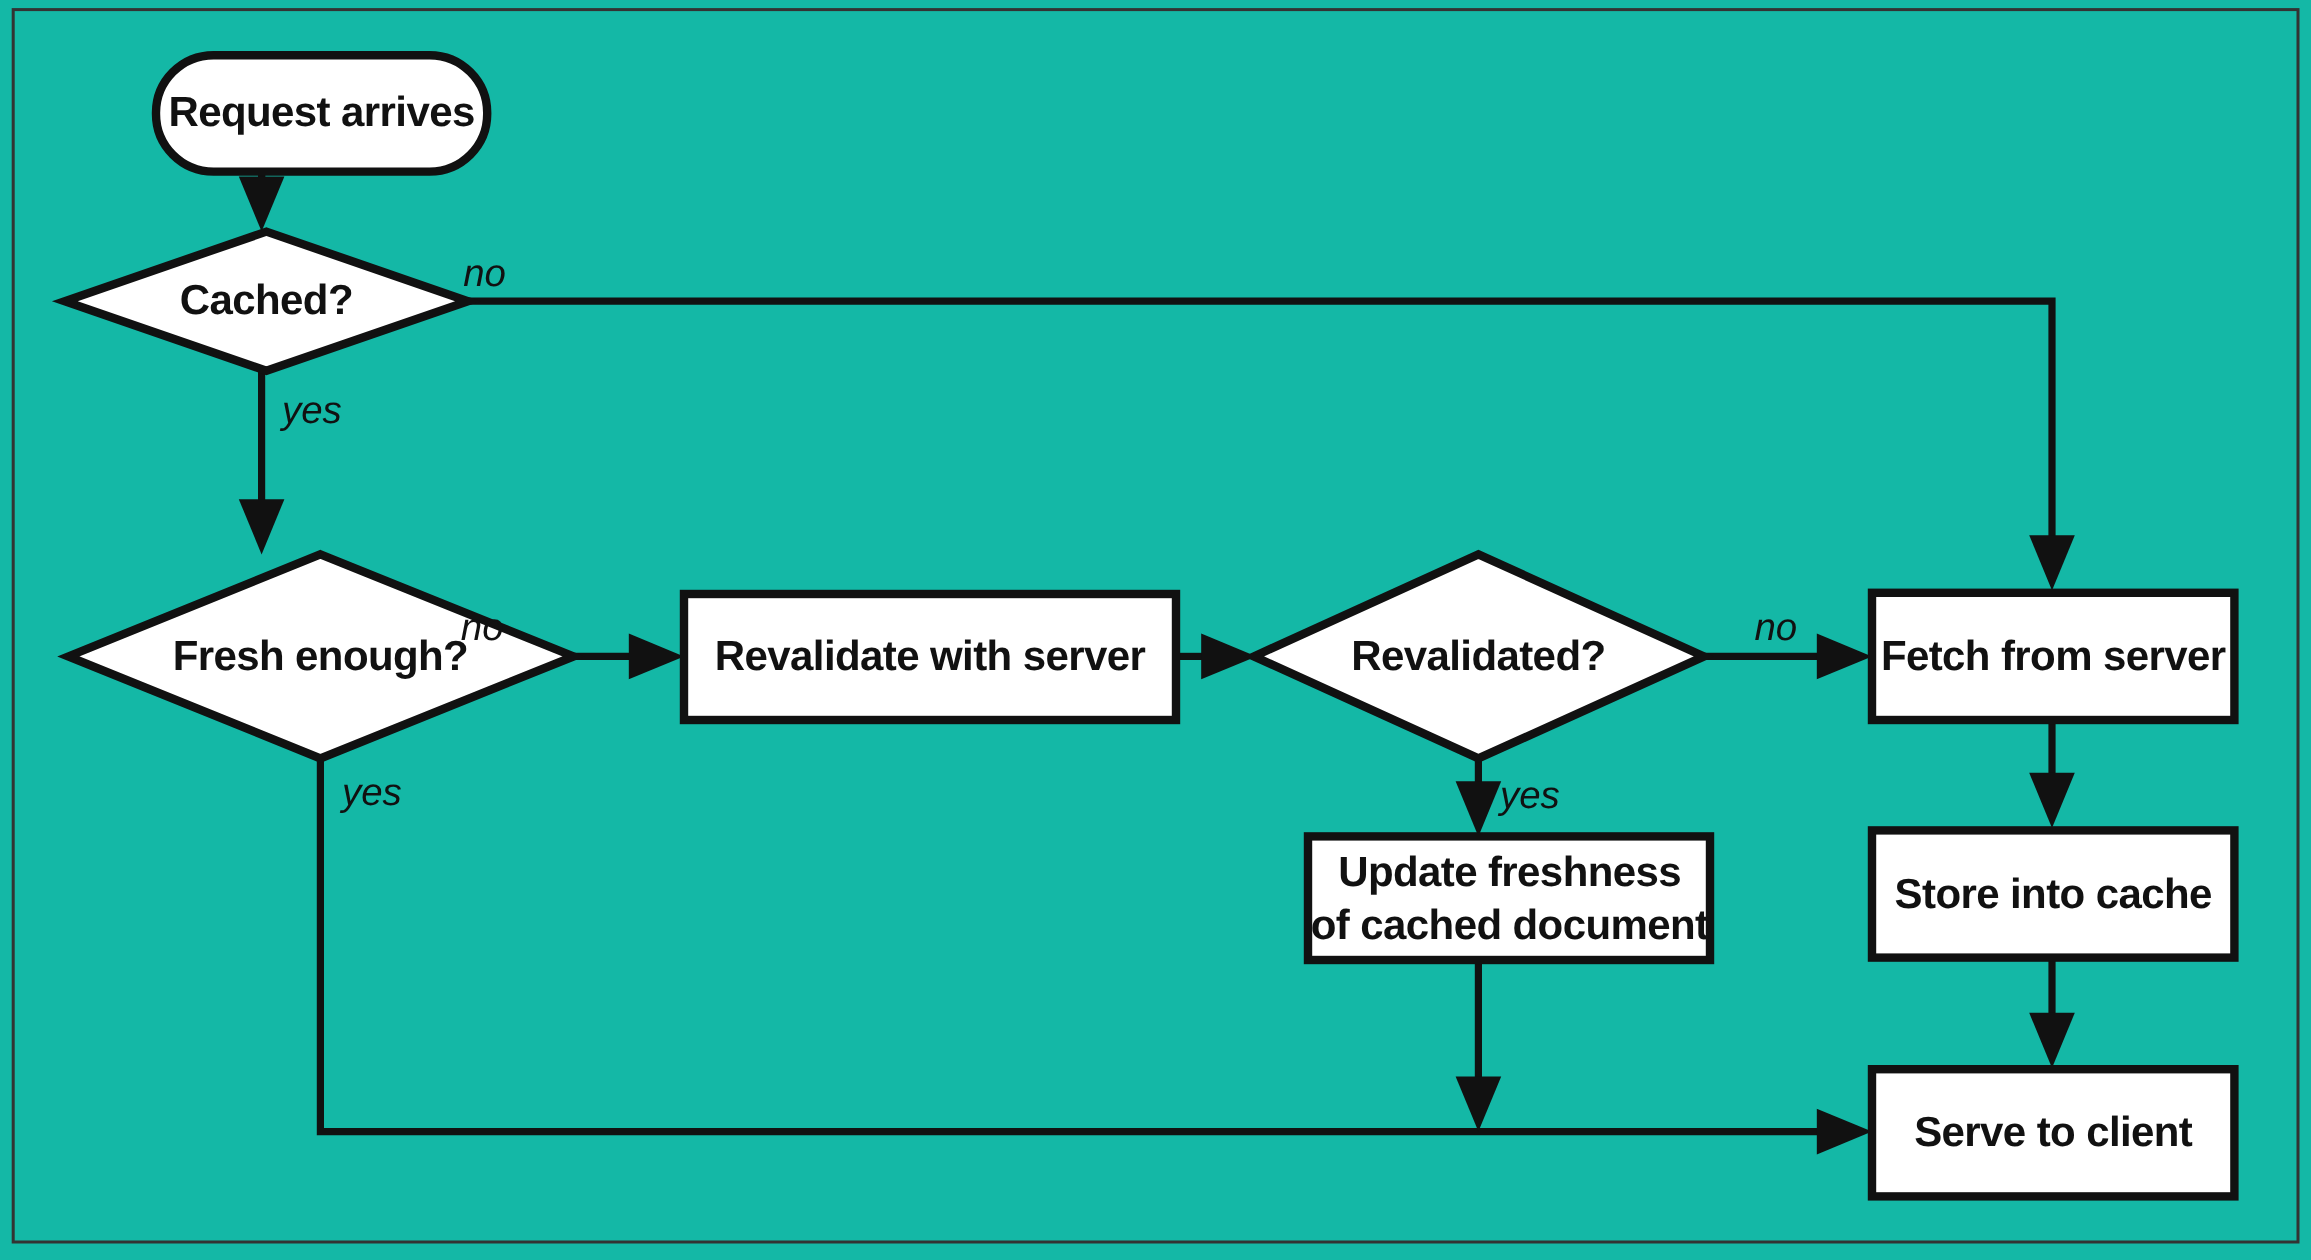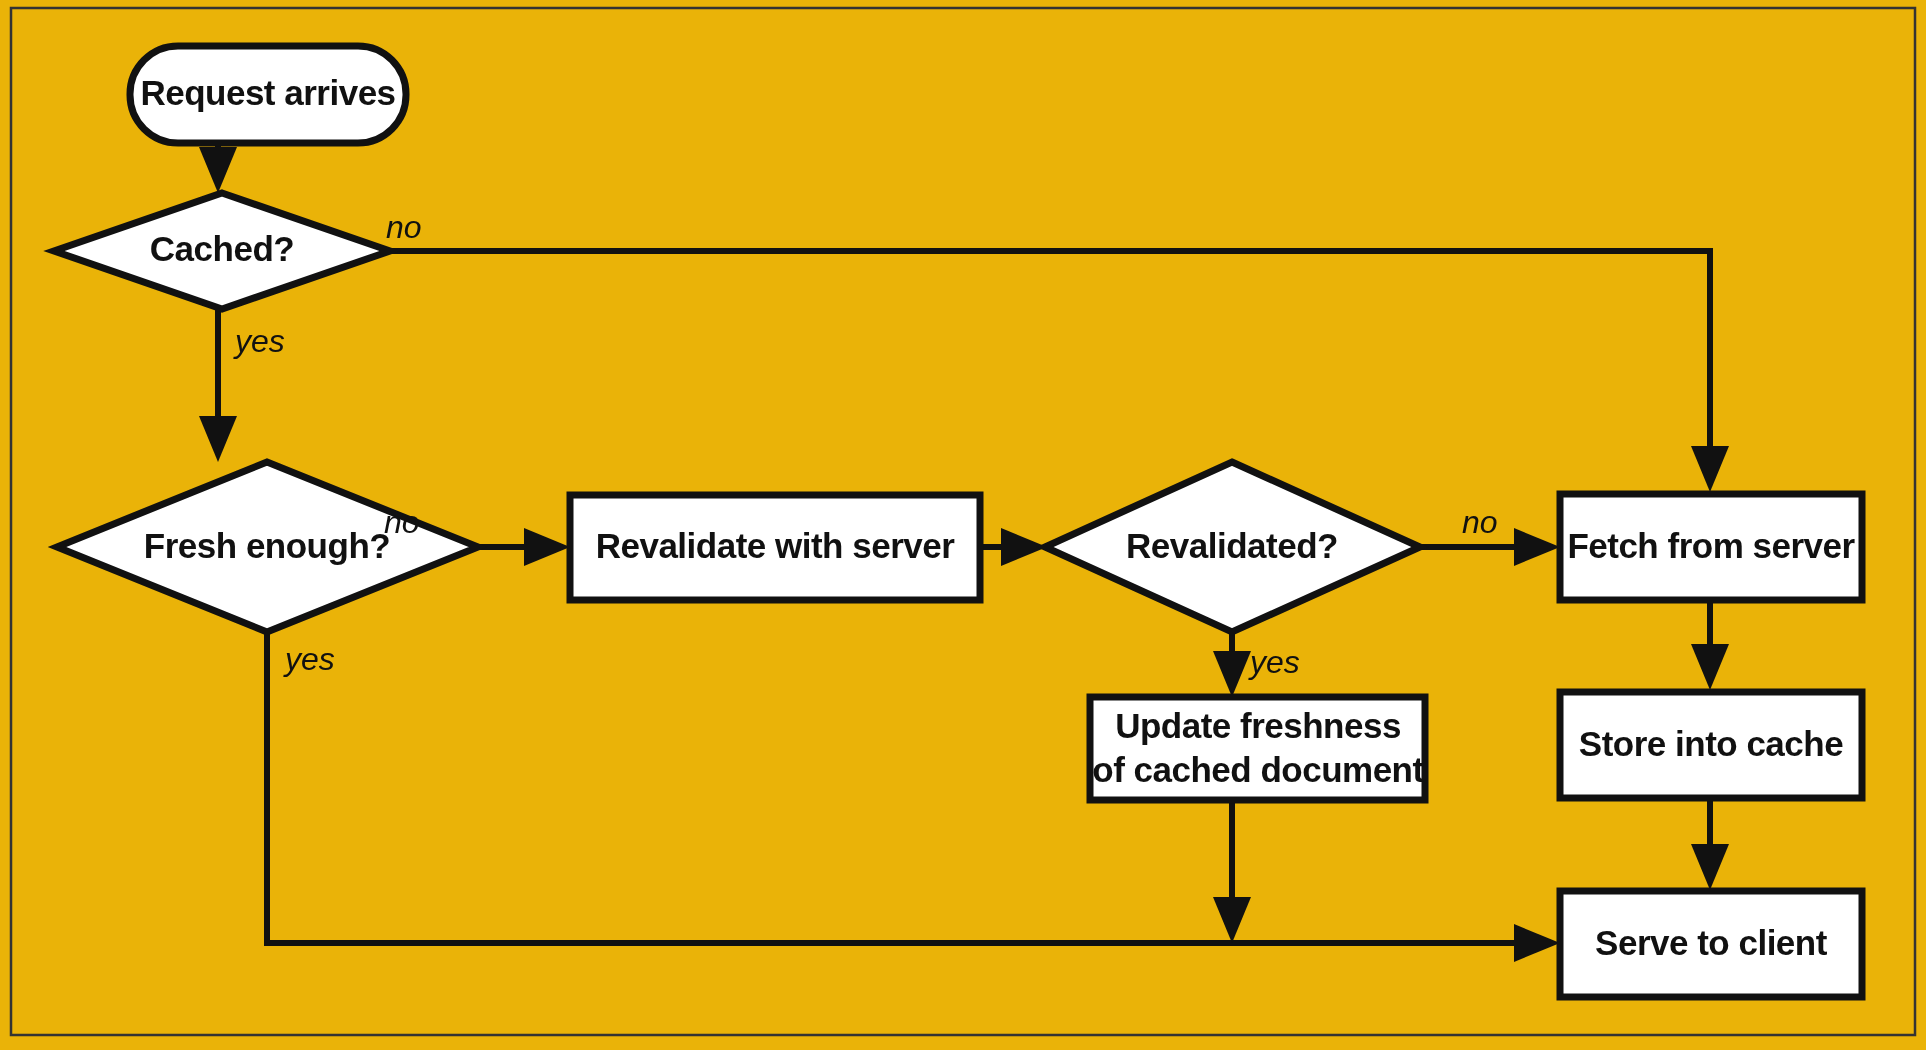--- a/index.html
+++ b/index.html
@@ -10,21 +10,21 @@
   body {
     width: 1926px;
     height: 1050px;
     font-family: "Liberation Sans", sans-serif;
     overflow: hidden;
   }
   #figure-root {
     position: relative;
     width: 1926px;
     height: 1050px;
-    background: #eab308;
+    background: #14b8a6;
   }
   svg#flowchart {
     display: block;
     width: 1926px;
     height: 1050px;
   }
   .shape-outline {
     fill: #ffffff;
     stroke: #111111;
     stroke-width: 7;

